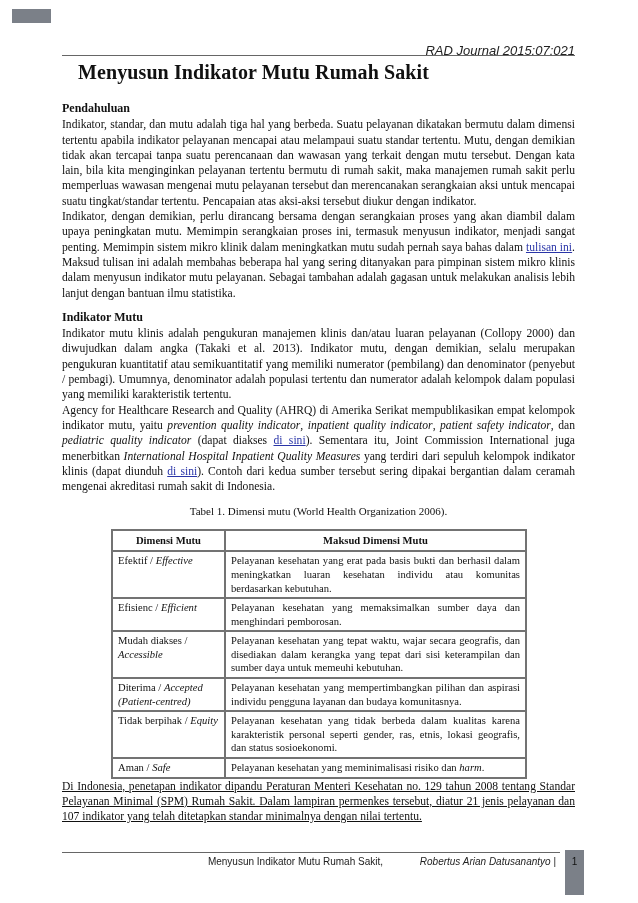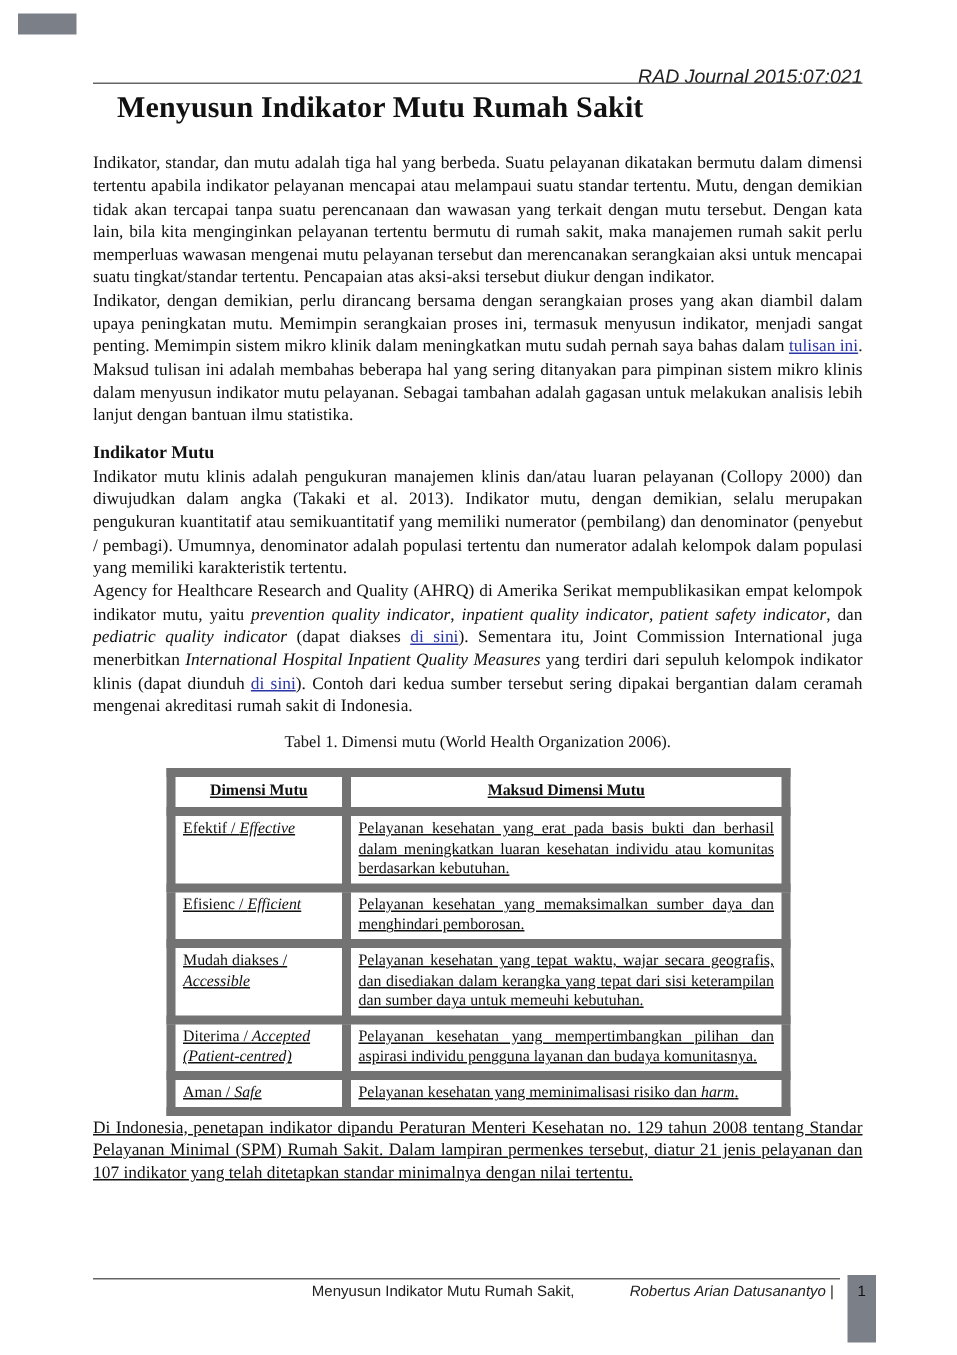--- a/index.html
+++ b/index.html
@@ -10,41 +10,42 @@
                 font-family:"Liberation Sans","DejaVu Sans",sans-serif; font-style:italic; font-size:13px; color:#222; }
   .header-rule { position:absolute; left:62px; top:55px; width:513px; height:1px; background:#666; }
   .page-title { position:absolute; left:78px; top:61px; font-size:20px; font-weight:bold; color:#111; letter-spacing:0.1px; }
   .content { position:absolute; left:62px; top:101px; width:513px; font-size:11.6px; line-height:15.3px; }
   .content p { margin:0; text-align:justify; }
   .h2 { font-weight:bold; font-size:12px; margin:0 0 1px 0; }
   .gap { height:9px; }
   a.link { color:#2a35a8; text-decoration:underline; }
   .caption { text-align:center; font-size:11px; margin:10px 0 9px 0; }
   table.dim { border-collapse:collapse; margin-left:49px; width:416px; font-size:10.6px; line-height:13.6px; }
-  table.dim th, table.dim td { border:6px solid #737373; padding:2px 5px; vertical-align:top; text-align:left;text-decoration:underline; }
+  table.dim th, table.dim td { border:2px solid #737373; padding:2px 5px; vertical-align:top; text-align:left; }
   table.dim th { font-weight:bold; text-align:center; padding:3px 5px; }
   table.dim td.c1 { width:101px; }
   table.dim td.c2 { text-align:justify;margin-left:34px; }
   .after-table { margin-top:18px;text-decoration:underline; }
   .footer-rule { position:absolute; left:62px; top:852px; width:498px; height:1px; background:#666; }
   .footer-run { position:absolute; left:62px; top:856px; width:494px; text-align:right;
                 font-family:"Liberation Sans","DejaVu Sans",sans-serif; font-size:10px; color:#222; }
   .footer-run i { font-style:italic;margin-left:34px; }
   .page-tab { position:absolute; left:565px; top:850px; width:19px; height:45px; background:#7b8088;
               font-family:"Liberation Sans","DejaVu Sans",sans-serif; font-size:10px; color:#111; text-align:center; padding-top:6px; box-sizing:border-box; }
 </style>
 </head>
 <body>
 
 <div class="corner-tab"></div>
 <div class="header-run">RAD Journal 2015:07:021</div>
 <div class="header-rule"></div>
 <div class="page-title">Menyusun Indikator Mutu Rumah Sakit</div>
 
 <div class="content">
+  <div class="h2">Pendahuluan</div>
   <p>Indikator, standar, dan mutu adalah tiga hal yang berbeda. Suatu pelayanan dikatakan bermutu dalam dimensi tertentu apabila indikator pelayanan mencapai atau melampaui suatu standar tertentu. Mutu, dengan demikian tidak akan tercapai tanpa suatu perencanaan dan wawasan yang terkait dengan mutu tersebut. Dengan kata lain, bila kita menginginkan pelayanan tertentu bermutu di rumah sakit, maka manajemen rumah sakit perlu memperluas wawasan mengenai mutu pelayanan tersebut dan merencanakan serangkaian aksi untuk mencapai suatu tingkat/standar tertentu. Pencapaian atas aksi-aksi tersebut diukur dengan indikator.</p>
   <p><span>Indikator, dengan demikian, perlu dirancang bersama dengan serangkaian proses yang akan diambil dalam upaya peningkatan mutu. Memimpin serangkaian proses ini, termasuk menyusun indikator, menjadi sangat penting. Memimpin sistem mikro klinik dalam meningkatkan mutu sudah pernah saya bahas dalam </span><a class="link" href="#">tulisan ini</a><span>. Maksud tulisan ini adalah membahas beberapa hal yang sering ditanyakan para pimpinan sistem mikro klinis dalam menyusun indikator mutu pelayanan. Sebagai tambahan adalah gagasan untuk melakukan analisis lebih lanjut dengan bantuan ilmu statistika.</span></p>
 
   <div class="gap"></div>
   <div class="h2">Indikator Mutu</div>
   <p>Indikator mutu klinis adalah pengukuran manajemen klinis dan/atau luaran pelayanan (Collopy 2000) dan diwujudkan dalam angka (Takaki et al. 2013). Indikator mutu, dengan demikian, selalu merupakan pengukuran kuantitatif atau semikuantitatif yang memiliki numerator (pembilang) dan denominator (penyebut / pembagi). Umumnya, denominator adalah populasi tertentu dan numerator adalah kelompok dalam populasi yang memiliki karakteristik tertentu.</p>
   <p><span>Agency for Healthcare Research and Quality (AHRQ) di Amerika Serikat mempublikasikan empat kelompok indikator mutu, yaitu </span><i>prevention quality indicator</i><span>, </span><i>inpatient quality indicator</i><span>, </span><i>patient safety indicator</i><span>, dan </span><i>pediatric quality indicator</i><span> (dapat diakses </span><a class="link" href="#">di sini</a><span>). Sementara itu, Joint Commission International juga menerbitkan </span><i>International Hospital Inpatient Quality Measures</i><span> yang terdiri dari sepuluh kelompok indikator klinis (dapat diunduh </span><a class="link" href="#">di sini</a><span>). Contoh dari kedua sumber tersebut sering dipakai bergantian dalam ceramah mengenai akreditasi rumah sakit di Indonesia.</span></p>
 
   <div class="caption">Tabel 1. Dimensi mutu (World Health Organization 2006).</div>
   <table class="dim">
@@ -65,20 +66,24 @@
       </tr>
       <tr>
         <td class="c1"><span>Mudah diakses / </span><i>Accessible</i></td>
         <td class="c2">Pelayanan kesehatan yang tepat waktu, wajar secara geografis, dan disediakan dalam kerangka yang tepat dari sisi keterampilan dan sumber daya untuk memeuhi kebutuhan.</td>
       </tr>
       <tr>
         <td class="c1"><span>Diterima / </span><i>Accepted (Patient-centred)</i></td>
         <td class="c2">Pelayanan kesehatan yang mempertimbangkan pilihan dan aspirasi individu pengguna layanan dan budaya komunitasnya.</td>
       </tr>
       <tr>
+        <td class="c1"><span>Tidak berpihak / </span><i>Equity</i></td>
+        <td class="c2">Pelayanan kesehatan yang tidak berbeda dalam kualitas karena karakteristik personal seperti gender, ras, etnis, lokasi geografis, dan status sosioekonomi.</td>
+      </tr>
+      <tr>
         <td class="c1"><span>Aman / </span><i>Safe</i></td>
         <td class="c2"><span>Pelayanan kesehatan yang meminimalisasi risiko dan </span><i>harm</i><span>.</span></td>
       </tr>
     </tbody>
   </table>
 
   <p class="after-table">Di Indonesia, penetapan indikator dipandu Peraturan Menteri Kesehatan no. 129 tahun 2008 tentang Standar Pelayanan Minimal (SPM) Rumah Sakit. Dalam lampiran permenkes tersebut, diatur 21 jenis pelayanan dan 107 indikator yang telah ditetapkan standar minimalnya dengan nilai tertentu.</p>
 </div>
 
 <div class="footer-rule"></div>

